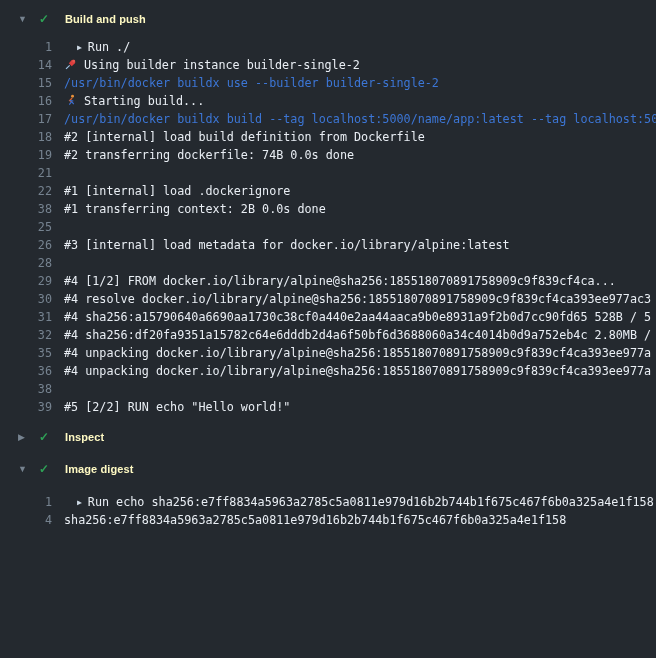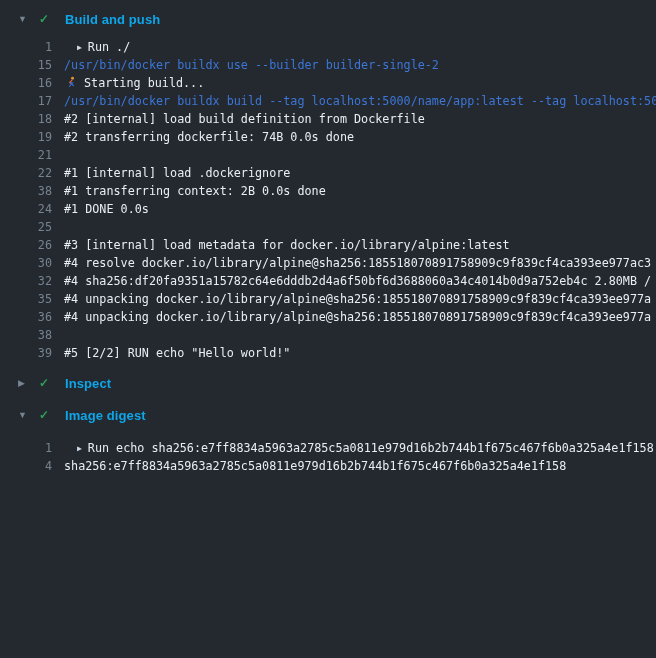--- a/index.html
+++ b/index.html
@@ -19,22 +19,22 @@
   .log-section:first-child .section-header { margin-top: 8px; }
   .disclosure {
     width: 12px; font-size: 9px; color: #768390;
     text-align: left; flex: 0 0 12px; line-height: 22px;
   }
   .check {
     width: 14px; margin-left: 9px; flex: 0 0 14px;
     color: #2ea056; font-size: 12px; font-weight: bold; line-height: 22px;
   }
   .section-title {
-    margin-left: 12px; color: #0ea5e9;
-    font-size: 13px; font-weight: 600; letter-spacing: .1px;
+    margin-left: 12px; color: #fef9c3;
+    font-size: 11px; font-weight: 600; letter-spacing: .1px;
   }
   .section-lines { margin-top: 8px; }
   .log-section[data-sec="image-digest"] .section-lines { margin-top: 13px; }
   .log-line {
     display: flex; height: 18px; line-height: 18px;
     font-family: "DejaVu Sans Mono", monospace;
     font-size: 11.75px;
   }
   .line-num {
     flex: 0 0 52px; width: 52px; text-align: right;
@@ -64,20 +64,28 @@
       <span class="disclosure">▼</span>
       <span class="check">✓</span>
       <span class="section-title">Build and push</span>
     </div>
     <div class="section-lines">
   <div class="log-line">
     <span class="line-num">1</span>
     <span class="line-text"><span class="group-chevron">▶</span>Run ./</span>
   </div>
 
+  <div class="log-line">
+    <span class="line-num">14</span>
+    <span class="line-text"><span class="emoji-icon"><svg viewBox="0 0 16 16">
+                <path d="M2.5 13.5 L7 9" stroke="#9fc4e7" stroke-width="1.4" fill="none"></path>
+                <path d="M6 6.5 L9.5 2.5 L11.5 2 L14 4.5 L13.5 6.5 L9.5 10 Z" fill="#dd3e3e"></path>
+                <circle cx="12" cy="3.8" r="1.7" fill="#e25950"></circle>
+              </svg></span>Using builder instance builder-single-2</span>
+  </div>
 
   <div class="log-line">
     <span class="line-num">15</span>
     <span class="line-text command">/usr/bin/docker buildx use --builder builder-single-2</span>
   </div>
 
   <div class="log-line">
     <span class="line-num">16</span>
     <span class="line-text"><span class="emoji-icon"><svg viewBox="0 0 16 16">
                 <circle cx="10.5" cy="2.8" r="1.8" fill="#e8913a"></circle>
@@ -111,43 +119,51 @@
   <div class="log-line">
     <span class="line-num">22</span>
     <span class="line-text">#1 [internal] load .dockerignore</span>
   </div>
 
   <div class="log-line">
     <span class="line-num">38</span>
     <span class="line-text">#1 transferring context: 2B 0.0s done</span>
   </div>
 
-  <div class="log-line">
-    <span class="line-num">24</span>
-    <span class="line-text">#1 DONE 0.0s</span>
-  </div>
 
   <div class="log-line">
     <span class="line-num">25</span>
     <span class="line-text"></span>
   </div>
 
   <div class="log-line">
     <span class="line-num">26</span>
     <span class="line-text">#3 [internal] load metadata for docker.io/library/alpine:latest</span>
   </div>
 
 
-
+  <div class="log-line">
+    <span class="line-num">28</span>
+    <span class="line-text"></span>
+  </div>
+
+  <div class="log-line">
+    <span class="line-num">29</span>
+    <span class="line-text">#4 [1/2] FROM docker.io/library/alpine@sha256:185518070891758909c9f839cf4ca...</span>
+  </div>
 
   <div class="log-line">
     <span class="line-num">30</span>
     <span class="line-text">#4 resolve docker.io/library/alpine@sha256:185518070891758909c9f839cf4ca393ee977ac3</span>
   </div>
 
+  <div class="log-line">
+    <span class="line-num">31</span>
+    <span class="line-text">#4 sha256:a15790640a6690aa1730c38cf0a440e2aa44aaca9b0e8931a9f2b0d7cc90fd65 528B / 5</span>
+  </div>
 
   <div class="log-line">
     <span class="line-num">32</span>
     <span class="line-text">#4 sha256:df20fa9351a15782c64e6dddb2d4a6f50bf6d3688060a34c4014b0d9a752eb4c 2.80MB /</span>
   </div>
 
 
 
   <div class="log-line">
     <span class="line-num">35</span>

